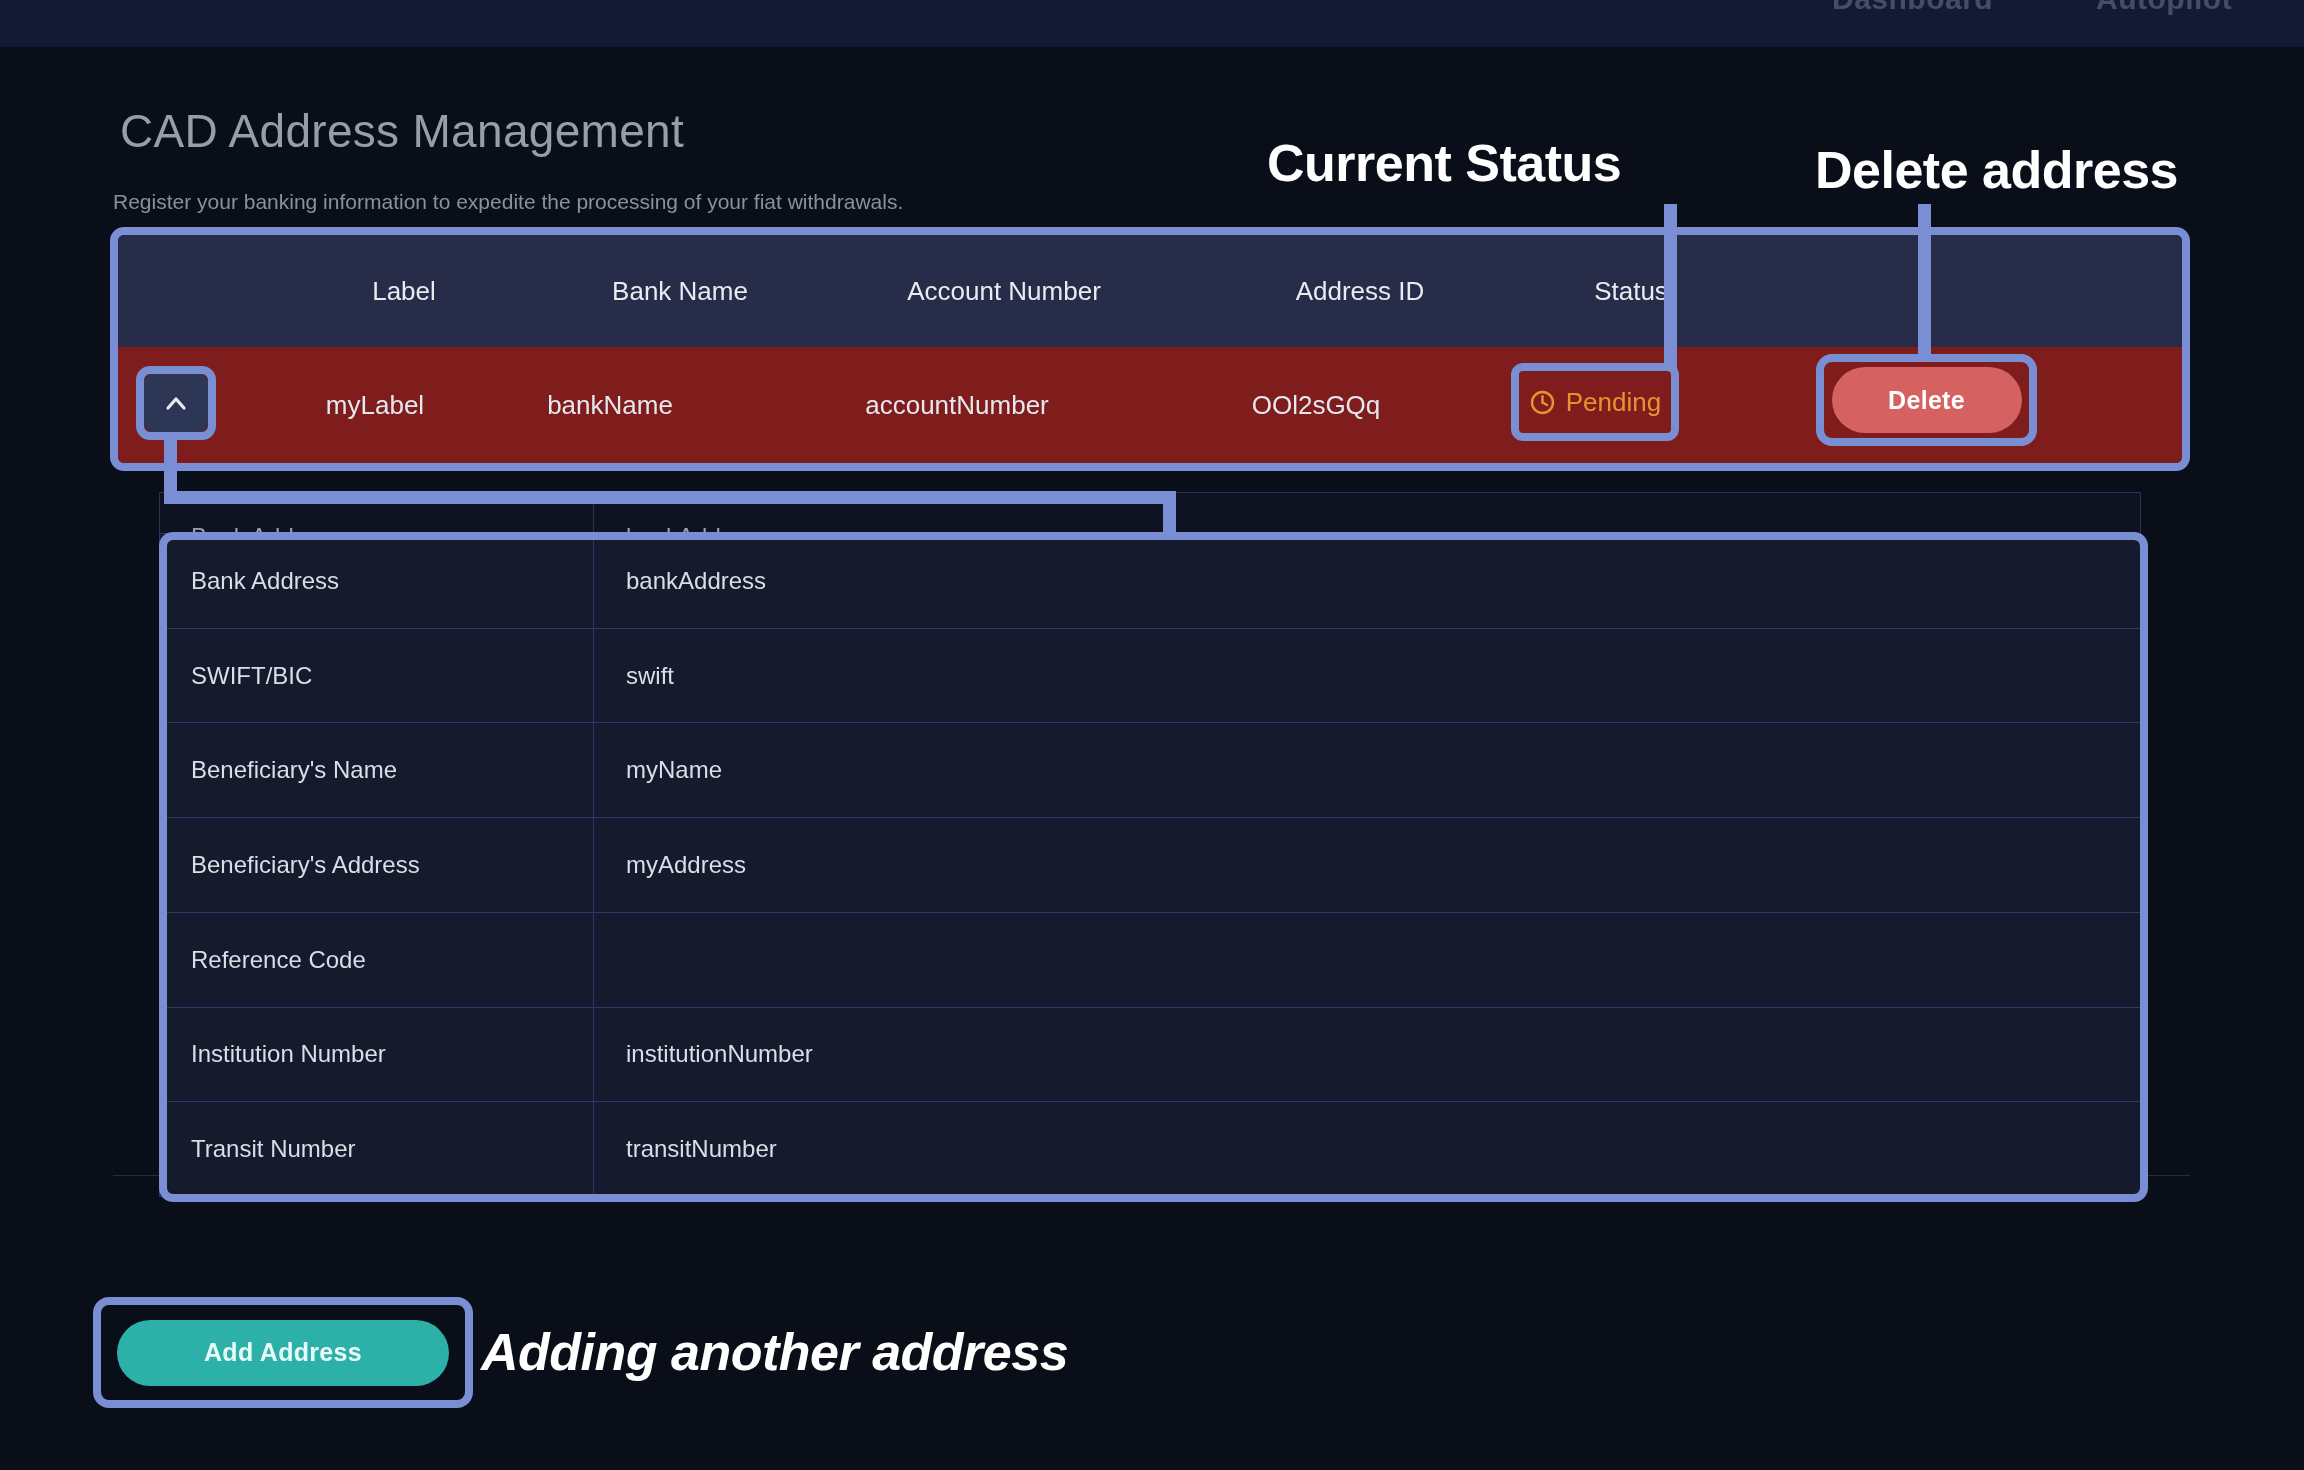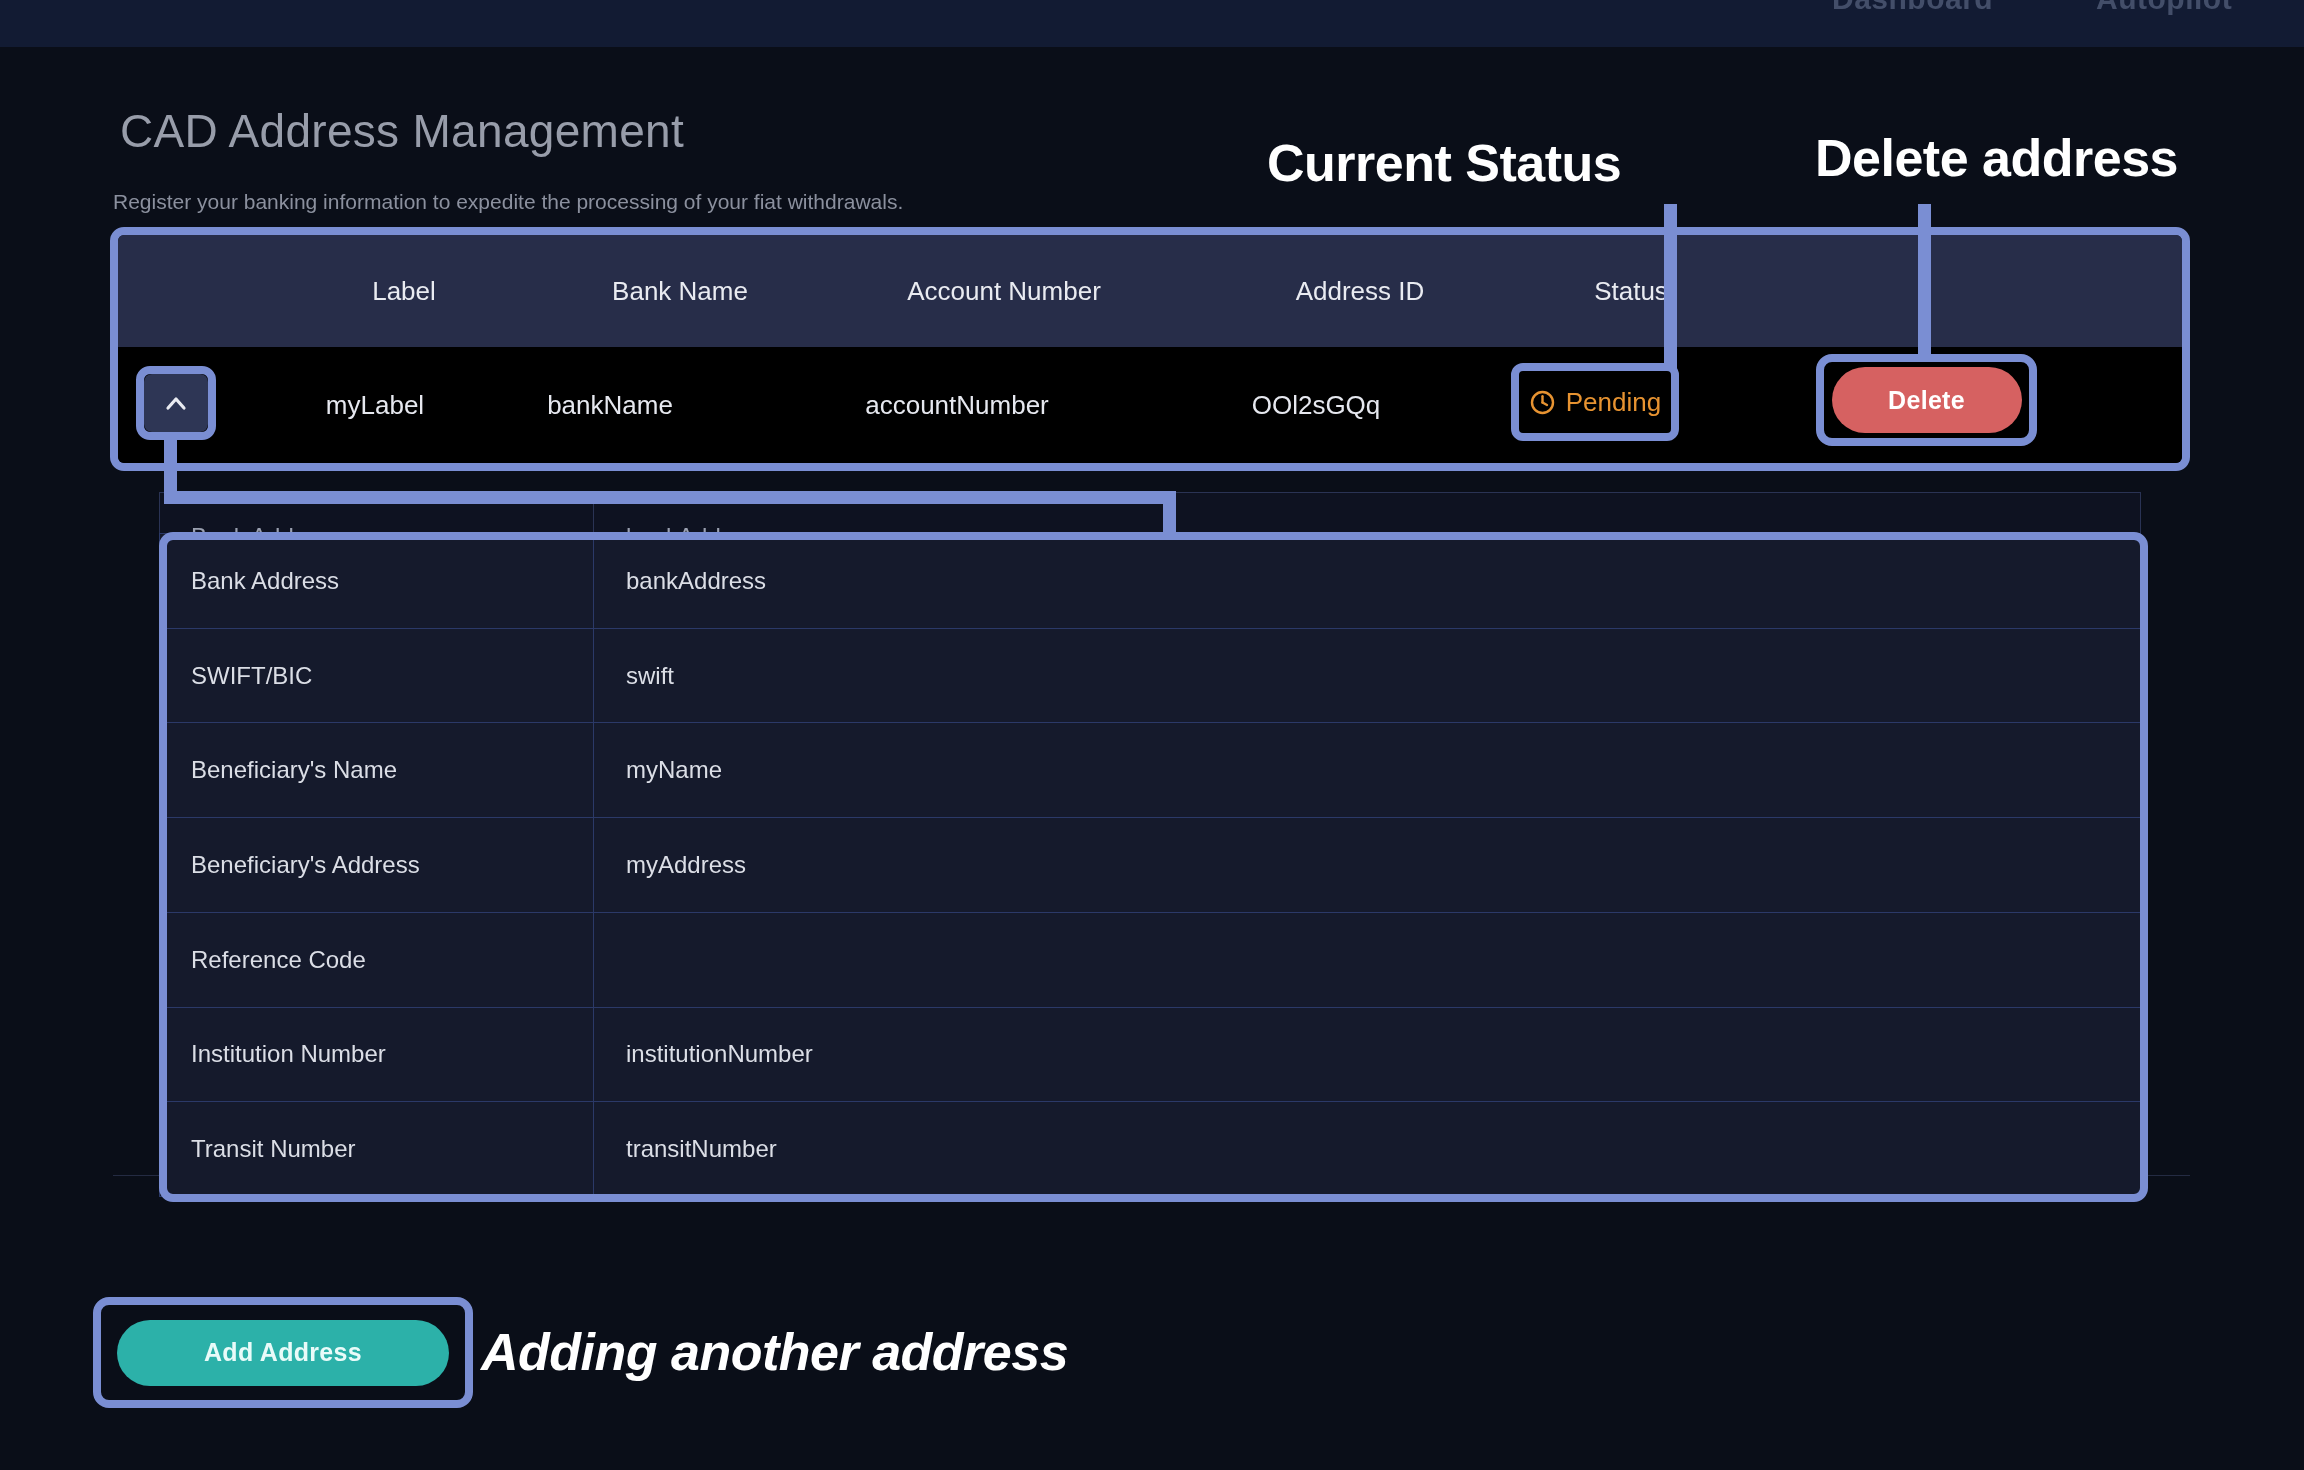--- a/index.html
+++ b/index.html
@@ -18,21 +18,21 @@
 
   
   .ann{border:8px solid #7a8ed3;}
   .ann-line{position:absolute;background:#7a8ed3;z-index:6;}
   .ann-text{position:absolute;font-size:52px;font-weight:700;color:#ffffff;letter-spacing:-0.5px;z-index:6;white-space:nowrap;}
 
   
   .main-table{position:absolute;left:110px;top:227px;width:2080px;height:244px;border-radius:14px;z-index:3;overflow:hidden;background:#1b2034;}
   .mt-header{position:absolute;left:0;top:0;right:0;height:112px;background:#272d49;}
   .mt-header .cell{position:absolute;top:50%;transform:translate(-50%,-50%);font-size:26px;font-weight:500;color:#e9ebf1;white-space:nowrap;margin-left:44px;}
-  .mt-row{position:absolute;left:0;top:112px;right:0;bottom:0;background:#000000;}
+  .mt-row{position:absolute;left:0;top:112px;right:0;bottom:0;background:#7f1d1d;}
   .mt-row .cell{position:absolute;top:50%;transform:translate(-50%,-50%);font-size:26px;font-weight:400;color:#e6e8ef;white-space:nowrap;}
 
   .chevron-ann{position:absolute;left:18px;top:19px;width:80px;height:74px;border-radius:14px;padding:0;}
   .chevron-btn{width:100%;height:100%;background:#2e3655;border:none;border-radius:8px;display:flex;align-items:center;justify-content:center;cursor:pointer;}
 
   .status-ann{position:absolute;left:1393px;top:16px;width:168px;height:78px;border-radius:12px;display:flex;align-items:center;justify-content:center;gap:10px;}
   .status-text{font-size:26px;font-weight:500;color:#e79331;white-space:nowrap;}
 
   .delete-ann{position:absolute;left:1698px;top:7px;width:221px;height:92px;border-radius:16px;display:flex;align-items:center;justify-content:center;}
   .delete-btn{width:190px;height:66px;background:#d66161;color:#ffffff;font-size:25px;font-weight:700;border:none;border-radius:33px;cursor:pointer;letter-spacing:.3px;}
@@ -114,21 +114,21 @@
         <span class="status-text">Pending</span>
       </div>
 
       <div class="delete-ann ann">
         <button class="delete-btn">Delete</button>
       </div>
     </div>
   </div>
 
   <div class="ann-text" style="left:1267px;top:133px;">Current Status</div>
-  <div class="ann-text" style="left:1815px;top:128px;">Delete address</div>
+  <div class="ann-text" style="left:1815px;top:140px;">Delete address</div>
   <div class="ann-line" style="left:1664px;top:204px;width:13px;height:165px;"></div>
   <div class="ann-line" style="left:1918px;top:204px;width:13px;height:156px;"></div>
 
   <div class="conn" style="left:164px;top:436px;width:13px;height:68px;"></div>
   <div class="conn" style="left:164px;top:491px;width:1012px;height:13px;"></div>
   <div class="conn" style="left:1163px;top:491px;width:13px;height:48px;"></div>
 
   <div class="section-divider"></div>
 
   <div class="details-peek">

